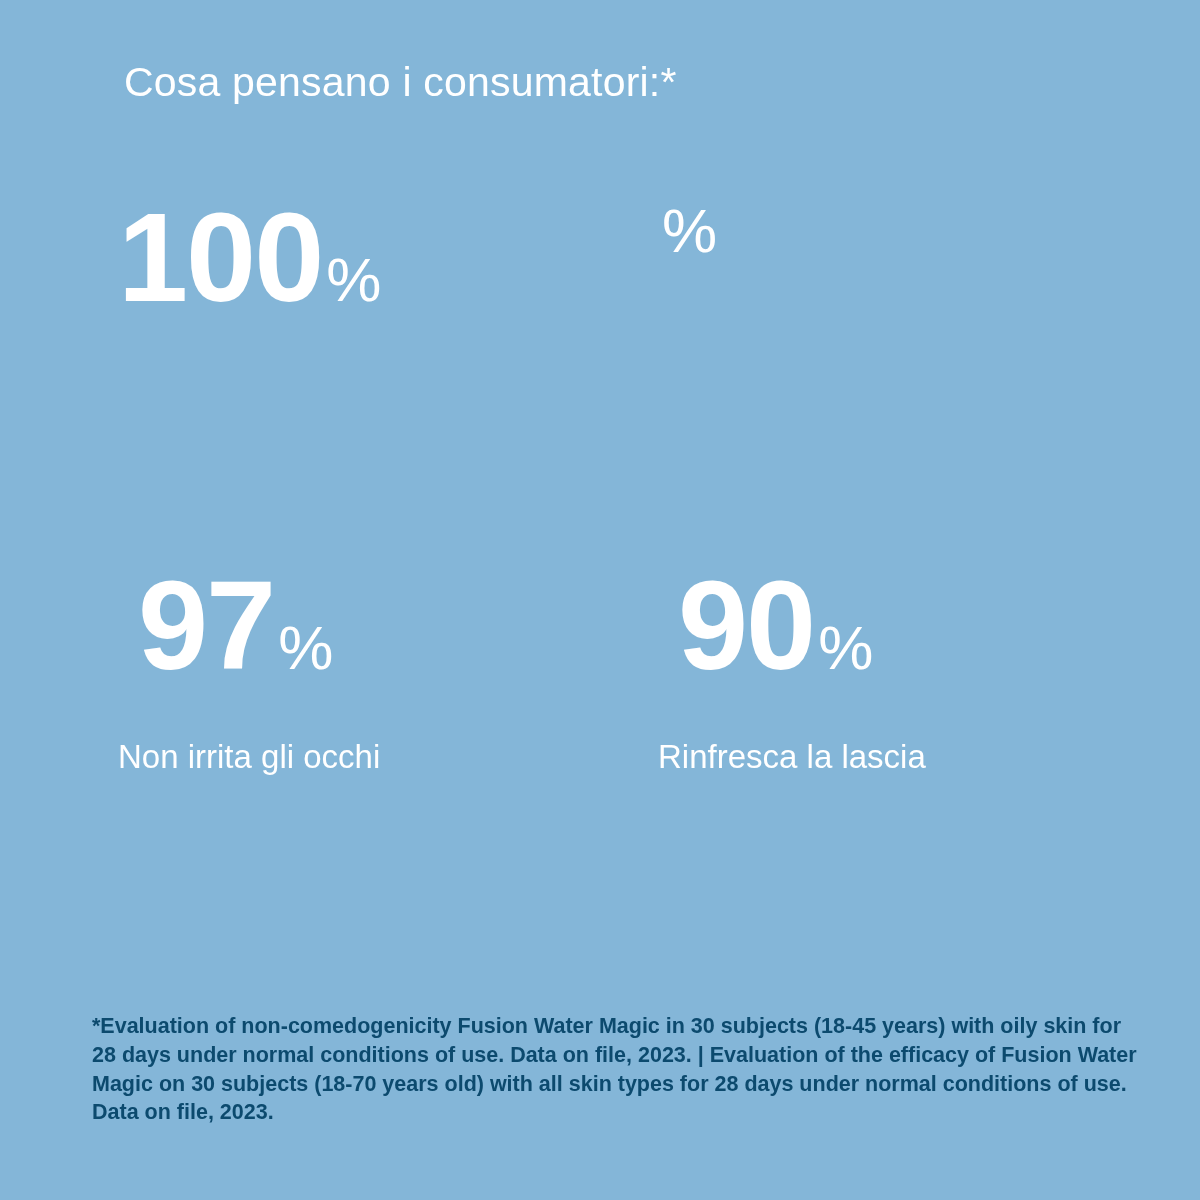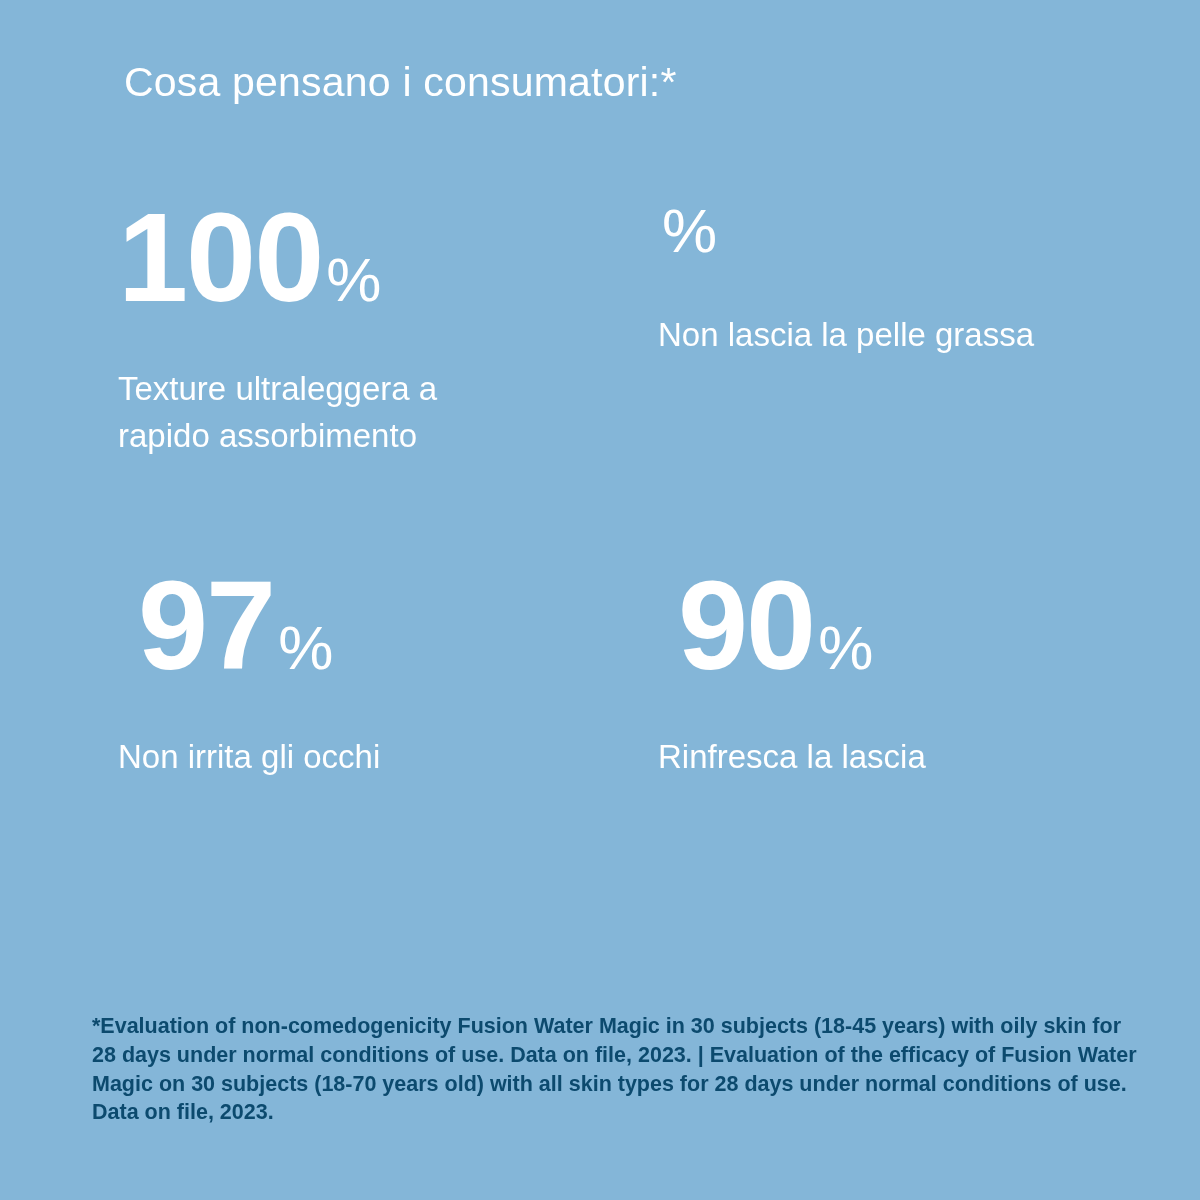--- a/index.html
+++ b/index.html
@@ -93,28 +93,26 @@
 
   <div class="headline">Cosa pensano i consumatori:*</div>
 
   <div class="stats-grid">
 
     <div class="stat">
       <div class="stat-value">
         <span class="num">100</span>
         <span class="pct">%</span>
       </div>
-      <div class="stat-label">Texture ultraleggera a rapido assorbimento</div>
     </div>
 
     <div class="stat">
       <div class="stat-value">
         <span class="pct">%</span>
       </div>
-      <div class="stat-label">Non lascia la pelle grassa</div>
     </div>
 
     <div class="stat stat-row2">
       <div class="stat-value">
         <span class="num">97</span>
         <span class="pct">%</span>
       </div>
       <div class="stat-label">Non irrita gli occhi</div>
     </div>
 

